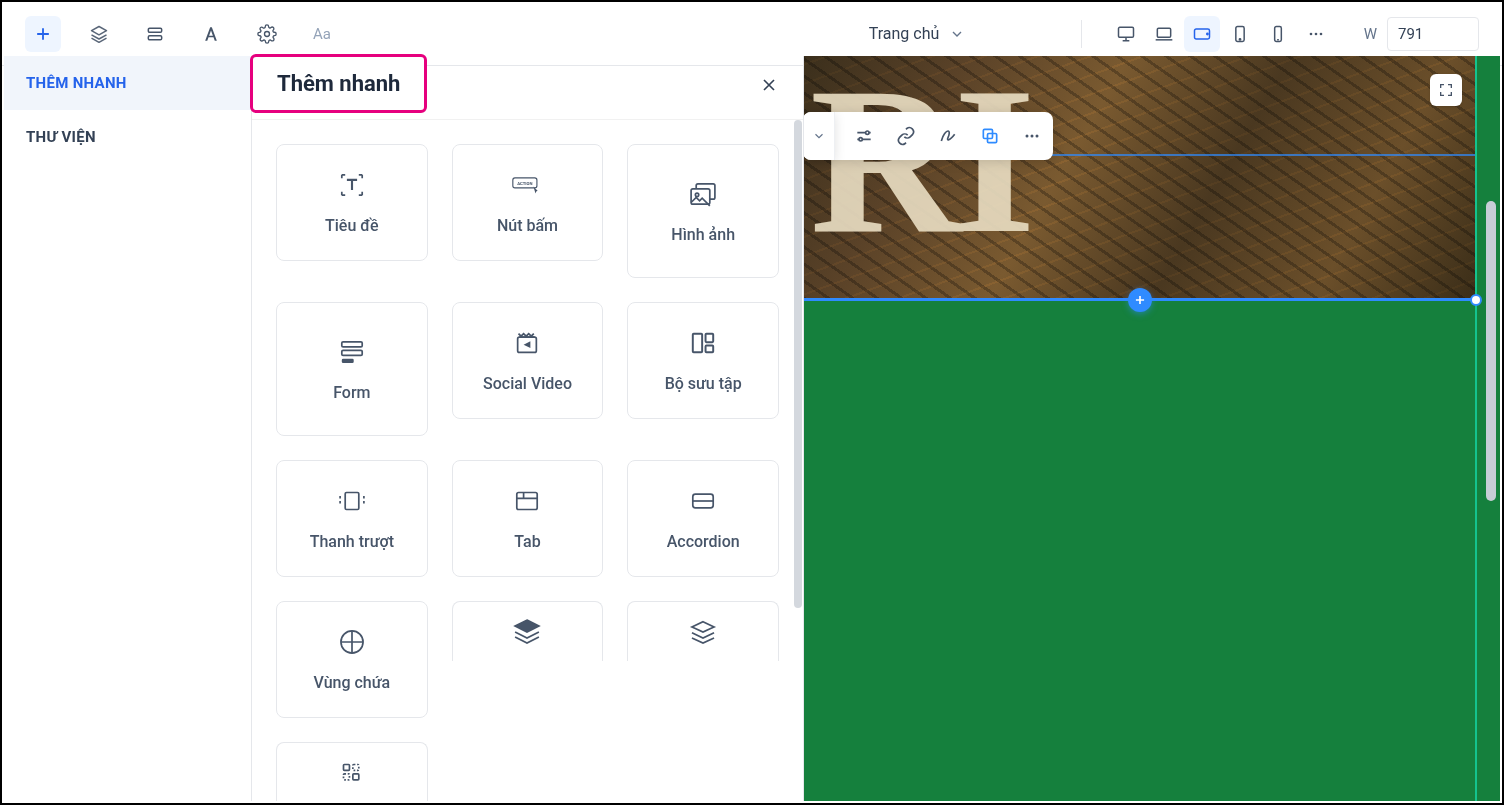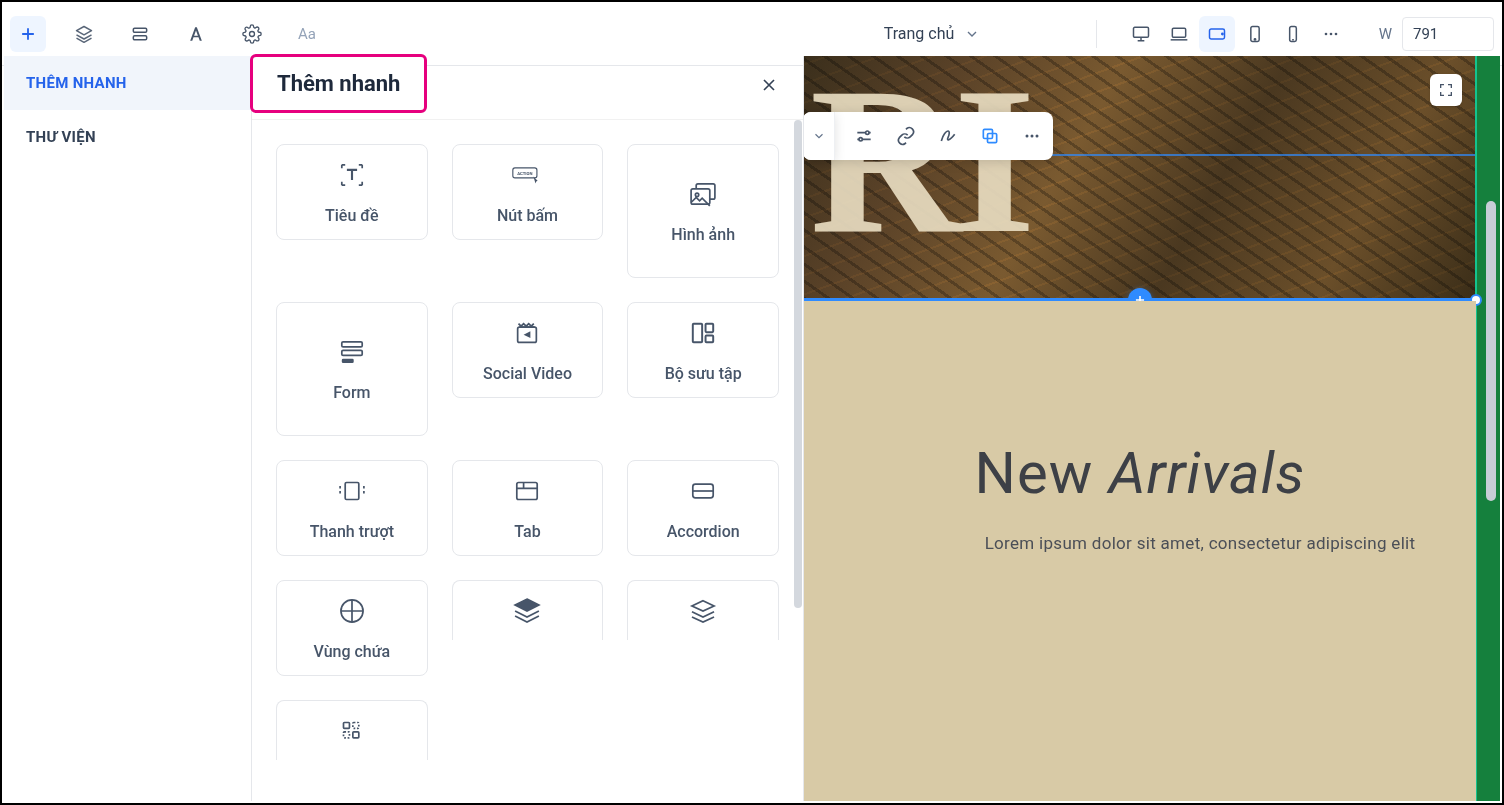--- a/index.html
+++ b/index.html
@@ -1,19 +1,19 @@
 <!DOCTYPE html>
 <html><head>
 <meta charset="utf-8">
 <style>
   * { box-sizing: border-box; margin: 0; padding: 0; font-family: -apple-system, BlinkMacSystemFont, "Segoe UI", Roboto, sans-serif; }
   body { width: 1504px; height: 805px; overflow: hidden; background: #fff; border: 2px solid #000; position: relative; }
 
   
-  .topbar { height: 64px; border-bottom: 1px solid #e5e7eb; display: flex; align-items: center; padding: 0 8px; gap: 20px; }
+  .topbar { height: 64px; border-bottom: 1px solid #e5e7eb; display: flex; align-items: center; padding: 0 23px; gap: 20px; }
   .tb-btn { width: 36px; height: 36px; border-radius: 6px; display: flex; align-items: center; justify-content: center; color: #475569; cursor: pointer; }
   .tb-btn.active { background: #eef5ff; color: #2563eb; }
   .tb-btn svg { width: 20px; height: 20px; }
   .tb-text { font-size: 15px; color: #94a3b8; padding: 0 8px; }
   .tb-spacer { flex: 1; }
   .page-select { display: flex; align-items: center; gap: 10px; font-size: 16px; color: #334155; padding: 0 14px; height: 36px; min-width: 200px; justify-content: flex-start; cursor: pointer; }
   .divider-v { width: 1px; height: 28px; background: #e5e7eb; margin: 0 6px; }
   .device-group { display: flex; gap: 2px; align-items: center; }
   .width-group { display: flex; align-items: center; gap: 10px; margin-left: 10px; }
   .width-label { color: #64748b; font-size: 15px; }
@@ -27,21 +27,21 @@
   .left-tab { padding: 18px 22px; font-size: 15px; font-weight: 700; color: #334155; cursor: pointer; letter-spacing: 0.3px; }
   .left-tab.active { color: #2563eb; background: #f1f5fb; }
 
   
   .panel { width: 552px; border-right: 1px solid #e5e7eb; display: flex; flex-direction: column; position: relative; }
   .panel-header { height: 64px; display: flex; align-items: center; justify-content: space-between; padding: 0 24px; border-bottom: 1px solid #f1f1f1; }
   .panel-title-box { border: 3px solid #e6007e; border-radius: 6px; padding: 14px 24px; font-size: 22px; font-weight: 700; color: #1e293b; position: absolute; top: -2px; left: -2px; background: #fff; }
   .panel-close { font-size: 22px; color: #334155; cursor: pointer; margin-left: auto; }
   .panel-body { flex: 1; overflow-y: auto; padding: 24px; }
   .grid { display: grid; grid-template-columns: repeat(3, 1fr); gap: 24px; }
-  .card { border: 1px solid #e5e7eb; border-radius: 8px; height: 96px; display: flex; flex-direction: column; align-items: center; justify-content: center; gap: 14px; cursor: pointer; }
+  .card { border: 1px solid #e5e7eb; border-radius: 8px; height: 117px; display: flex; flex-direction: column; align-items: center; justify-content: center; gap: 14px; cursor: pointer; }
   .card.tall { height: 134px; }
   .card-label { font-size: 16px; color: #475569; font-weight: 500; text-align: center; line-height: 1.3; padding: 0 8px; }
   .card svg { width: 34px; height: 34px; color: #475569; }
 
   
   .canvas-wrap { flex: 1; position: relative; background: #15803d; overflow: hidden; }
   .scroll-thumb { position: absolute; right: 4px; top: 145px; width: 10px; height: 300px; background: #c7cdd6; border-radius: 6px; }
   .expand-btn { position: absolute; top: 18px; right: 38px; width: 32px; height: 32px; background: #fff; border-radius: 6px; display: flex; align-items: center; justify-content: center; color: #475569; box-shadow: 0 1px 3px rgba(0,0,0,0.15); cursor: pointer; }
   .expand-btn svg { width: 16px; height: 16px; }
 
@@ -334,26 +334,20 @@
         </div>
         <div class="float-btn">
           <svg viewBox="0 0 24 24" fill="currentColor">
               <circle cx="6" cy="12" r="1.8"></circle>
               <circle cx="12" cy="12" r="1.8"></circle>
               <circle cx="18" cy="12" r="1.8"></circle>
             </svg>
         </div>
       </div>
 
-      <div class="section2">
-        <div class="sec2-title">
-          <span>New </span><span class="ital">Arrivals</span>
-        </div>
-        <div class="sec2-sub">Lorem ipsum dolor sit amet, consectetur adipiscing elit</div>
-      </div>
 
     </div>
 
     <div class="expand-btn">
       <svg viewBox="0 0 24 24" fill="none" stroke="currentColor" stroke-width="2">
           <path d="M4 9V4h5M20 9V4h-5M4 15v5h5M20 15v5h-5"></path>
         </svg>
     </div>
     <div class="scroll-thumb"></div>
   </div>

